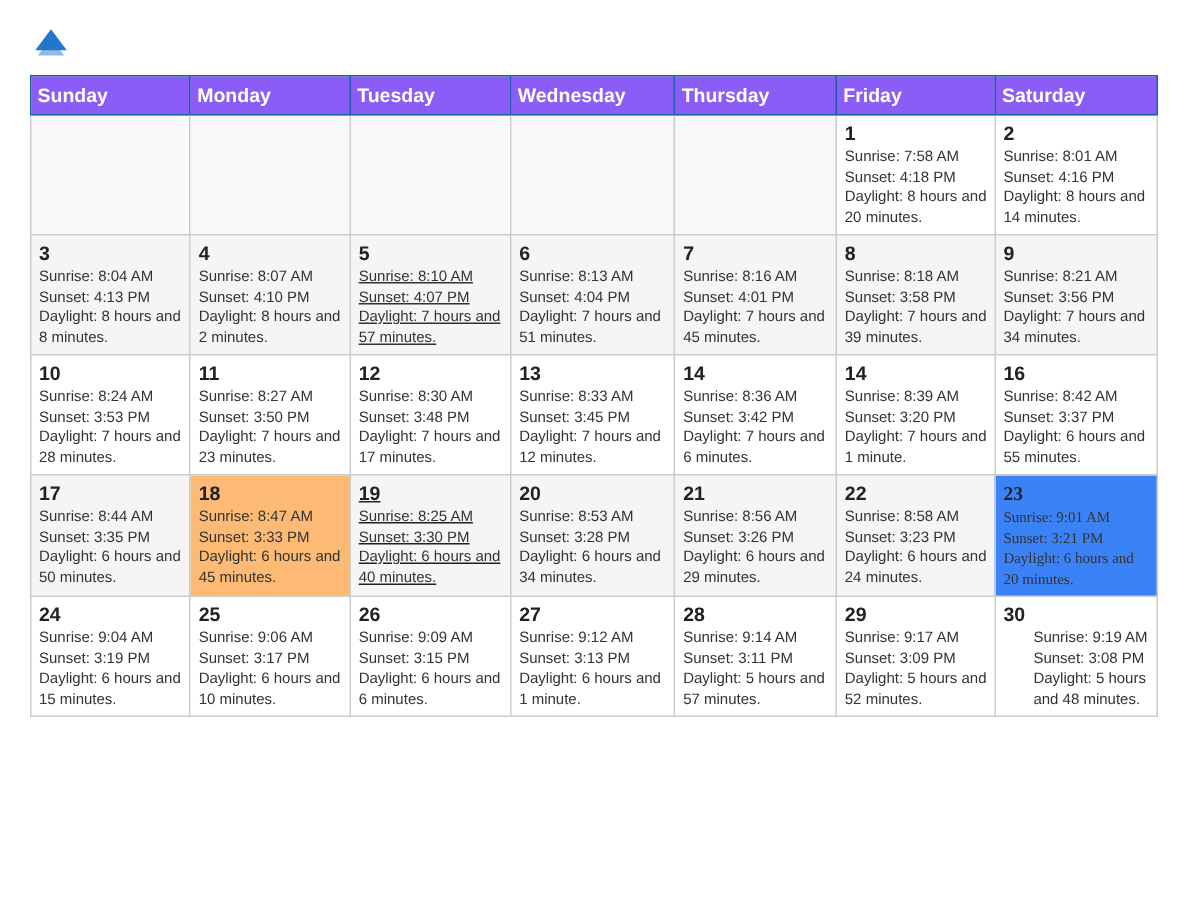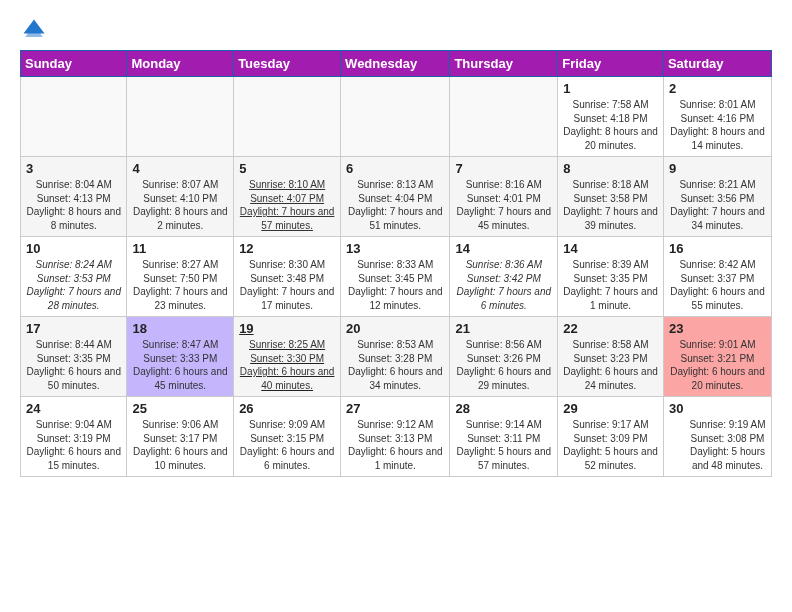--- a/index.html
+++ b/index.html
@@ -43,21 +43,21 @@
       font-size: 15px;
       color: #444;
       margin-top: 2px;
     }
     .calendar-table {
       width: 100%;
       border-collapse: collapse;
       margin-top: 6px;
     }
     .calendar-table th {
-      background: #a21caf;
+      background: #8b5cf6;
       color: #fff;
       font-size: 13px;
       font-weight: bold;
       padding: 5px 4px;
       text-align: left;
       border: 1px solid #1a5fa8;
     }
     .calendar-table td {
       vertical-align: top;
       border: 1px solid #ccc;
@@ -77,21 +77,20 @@
     .day-num {
       font-size: 13px;
       font-weight: bold;
       display: block;
       margin-bottom: 2px;
     }
     .day-info {
       font-size: 10px;
       color: #333;
       line-height: 1.35;
-      text-align: center;
     }
   </style>
 </head>
 <body>
 
 <div class="page">
   <div class="header-row">
     <div class="logo">
       <svg class="logo-icon" viewBox="0 0 32 32" xmlns="http://www.w3.org/2000/svg">
         <polygon points="16,4 28,20 4,20" fill="#2277cc"></polygon>
@@ -180,69 +179,69 @@
           <td style="background: rgb(245, 245, 245);">
             <span class="day-num">9</span>
             <div class="day-info" style="white-space: pre-line;">Sunrise: 8:21 AM
 Sunset: 3:56 PM
 Daylight: 7 hours and 34 minutes.</div>
           </td>
         </tr>
         <tr>
           <td>
             <span class="day-num">10</span>
-            <div class="day-info" style="white-space: pre-line; font-style: italic;">Sunrise: 8:24 AM
+            <div class="day-info" style="white-space: pre-line;">Sunrise: 8:24 AM
 Sunset: 3:53 PM
 Daylight: 7 hours and 28 minutes.</div>
           </td>
           <td>
             <span class="day-num">11</span>
             <div class="day-info" style="white-space: pre-line;">Sunrise: 8:27 AM
-Sunset: 7:50 PM
+Sunset: 3:50 PM
 Daylight: 7 hours and 23 minutes.</div>
           </td>
           <td>
             <span class="day-num">12</span>
             <div class="day-info" style="white-space: pre-line;">Sunrise: 8:30 AM
 Sunset: 3:48 PM
 Daylight: 7 hours and 17 minutes.</div>
           </td>
           <td>
             <span class="day-num">13</span>
             <div class="day-info" style="white-space: pre-line;">Sunrise: 8:33 AM
 Sunset: 3:45 PM
 Daylight: 7 hours and 12 minutes.</div>
           </td>
           <td>
             <span class="day-num">14</span>
-            <div class="day-info" style="white-space: pre-line; font-style: italic;">Sunrise: 8:36 AM
+            <div class="day-info" style="white-space: pre-line;">Sunrise: 8:36 AM
 Sunset: 3:42 PM
 Daylight: 7 hours and 6 minutes.</div>
           </td>
           <td>
             <span class="day-num">14</span>
             <div class="day-info" style="white-space: pre-line;">Sunrise: 8:39 AM
-Sunset: 3:35 PM
+Sunset: 3:20 PM
 Daylight: 7 hours and 1 minute.</div>
           </td>
           <td>
             <span class="day-num">16</span>
             <div class="day-info" style="white-space: pre-line;">Sunrise: 8:42 AM
 Sunset: 3:37 PM
 Daylight: 6 hours and 55 minutes.</div>
           </td>
         </tr>
         <tr style="background: rgb(245, 245, 245);">
           <td style="background: rgb(245, 245, 245);">
             <span class="day-num">17</span>
             <div class="day-info" style="white-space: pre-line;">Sunrise: 8:44 AM
 Sunset: 3:35 PM
 Daylight: 6 hours and 50 minutes.</div>
           </td>
-          <td style="background: #c4b5fd;">
+          <td style="background: #fdba74;">
             <span class="day-num">18</span>
             <div class="day-info" style="white-space: pre-line;">Sunrise: 8:47 AM
 Sunset: 3:33 PM
 Daylight: 6 hours and 45 minutes.</div>
           </td>
           <td style="background: rgb(245, 245, 245); text-decoration: underline;">
             <span class="day-num">19</span>
             <div class="day-info" style="white-space: pre-line;">Sunrise: 8:25 AM
 Sunset: 3:30 PM
 Daylight: 6 hours and 40 minutes.</div>
@@ -258,21 +257,21 @@
             <div class="day-info" style="white-space: pre-line;">Sunrise: 8:56 AM
 Sunset: 3:26 PM
 Daylight: 6 hours and 29 minutes.</div>
           </td>
           <td style="background: rgb(245, 245, 245);">
             <span class="day-num">22</span>
             <div class="day-info" style="white-space: pre-line;">Sunrise: 8:58 AM
 Sunset: 3:23 PM
 Daylight: 6 hours and 24 minutes.</div>
           </td>
-          <td style="background: #fca5a5;">
+          <td style="background: #3b82f6; font-family: Liberation Serif, serif;">
             <span class="day-num">23</span>
             <div class="day-info" style="white-space: pre-line;">Sunrise: 9:01 AM
 Sunset: 3:21 PM
 Daylight: 6 hours and 20 minutes.</div>
           </td>
         </tr>
         <tr>
           <td>
             <span class="day-num">24</span>
             <div class="day-info" style="white-space: pre-line;">Sunrise: 9:04 AM

